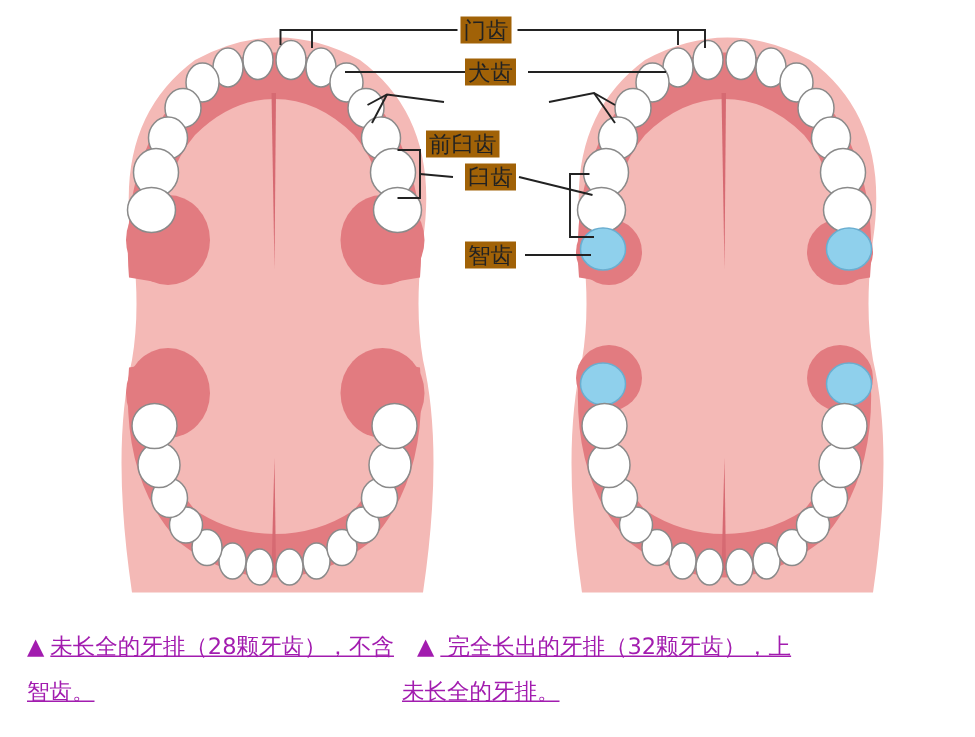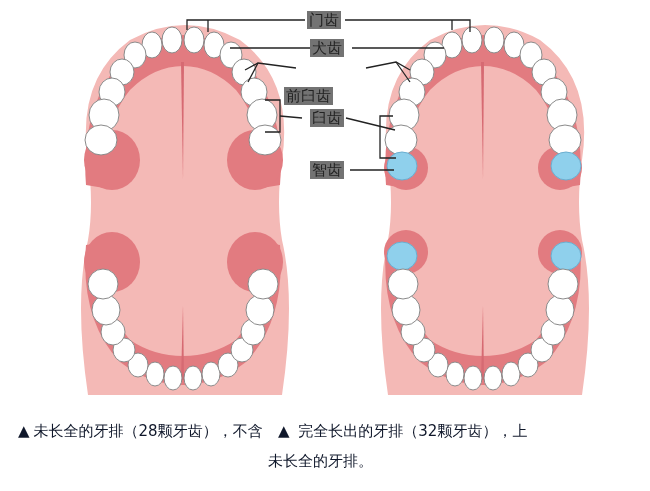--- a/index.html
+++ b/index.html
@@ -1,19 +1,19 @@
 <!DOCTYPE html>
 <html><head>
 <meta charset="utf-8">
 <style>
   html,body{margin:0;padding:0;background:#ffffff;}
   body{width:650px;height:491px;position:relative;overflow:hidden;font-family:"DejaVu Sans","Liberation Sans",sans-serif;}
   #diagram{position:absolute;left:0;top:0;width:650px;height:400px;}
-  .label{position:absolute;font-size:15px;color:#222;background:#737373;padding:0 2px;line-height:18px;white-space:nowrap;}
-  .caption{position:absolute;font-size:15px;color:#0f172a;line-height:30px;}
+  .label{position:absolute;font-size:15px;color:#222;background:#a16207;padding:0 2px;line-height:18px;white-space:nowrap;}
+  .caption{position:absolute;font-size:15px;color:#a21caf;line-height:30px;text-decoration:underline;}
   .caption .tri{display:inline-block;margin-right:4px;}
 </style>
 </head>
 <body>
 
 <svg id="diagram" viewBox="0 0 650 400" xmlns="http://www.w3.org/2000/svg">
   <defs>
     <g id="archShape">
 
       <path d="M10,390 L10,60 Q10,20 80,14 L135,14 Q205,20 205,60 L205,390 Z" fill="#f4b9b6" opacity="0"></path>
@@ -147,18 +147,19 @@
 </svg>
 
 <div class="label" style="left:307px;top:11px;">门齿</div>
 <div class="label" style="left:310px;top:39px;">犬齿</div>
 <div class="label" style="left:284px;top:59px;margin-top:28px;">前臼齿</div>
 <div class="label" style="left:310px;top:109px;">臼齿</div>
 <div class="label" style="left:310px;top:161px;">智齿</div>
 
 <div class="caption" style="left:18px;top:416px;width:300px;">
   <div><span class="tri">▲</span><span>未长全的牙排（28颗牙齿），不含</span></div>
+  <div>智齿。</div>
 </div>
 
 <div class="caption" style="left:268px;top:416px;width:370px;">
   <div style="padding-left:10px;"><span class="tri">▲</span><span> 完全长出的牙排（32颗牙齿），上</span></div>
   <div>未长全的牙排。</div>
 </div>
 
 </body></html>

